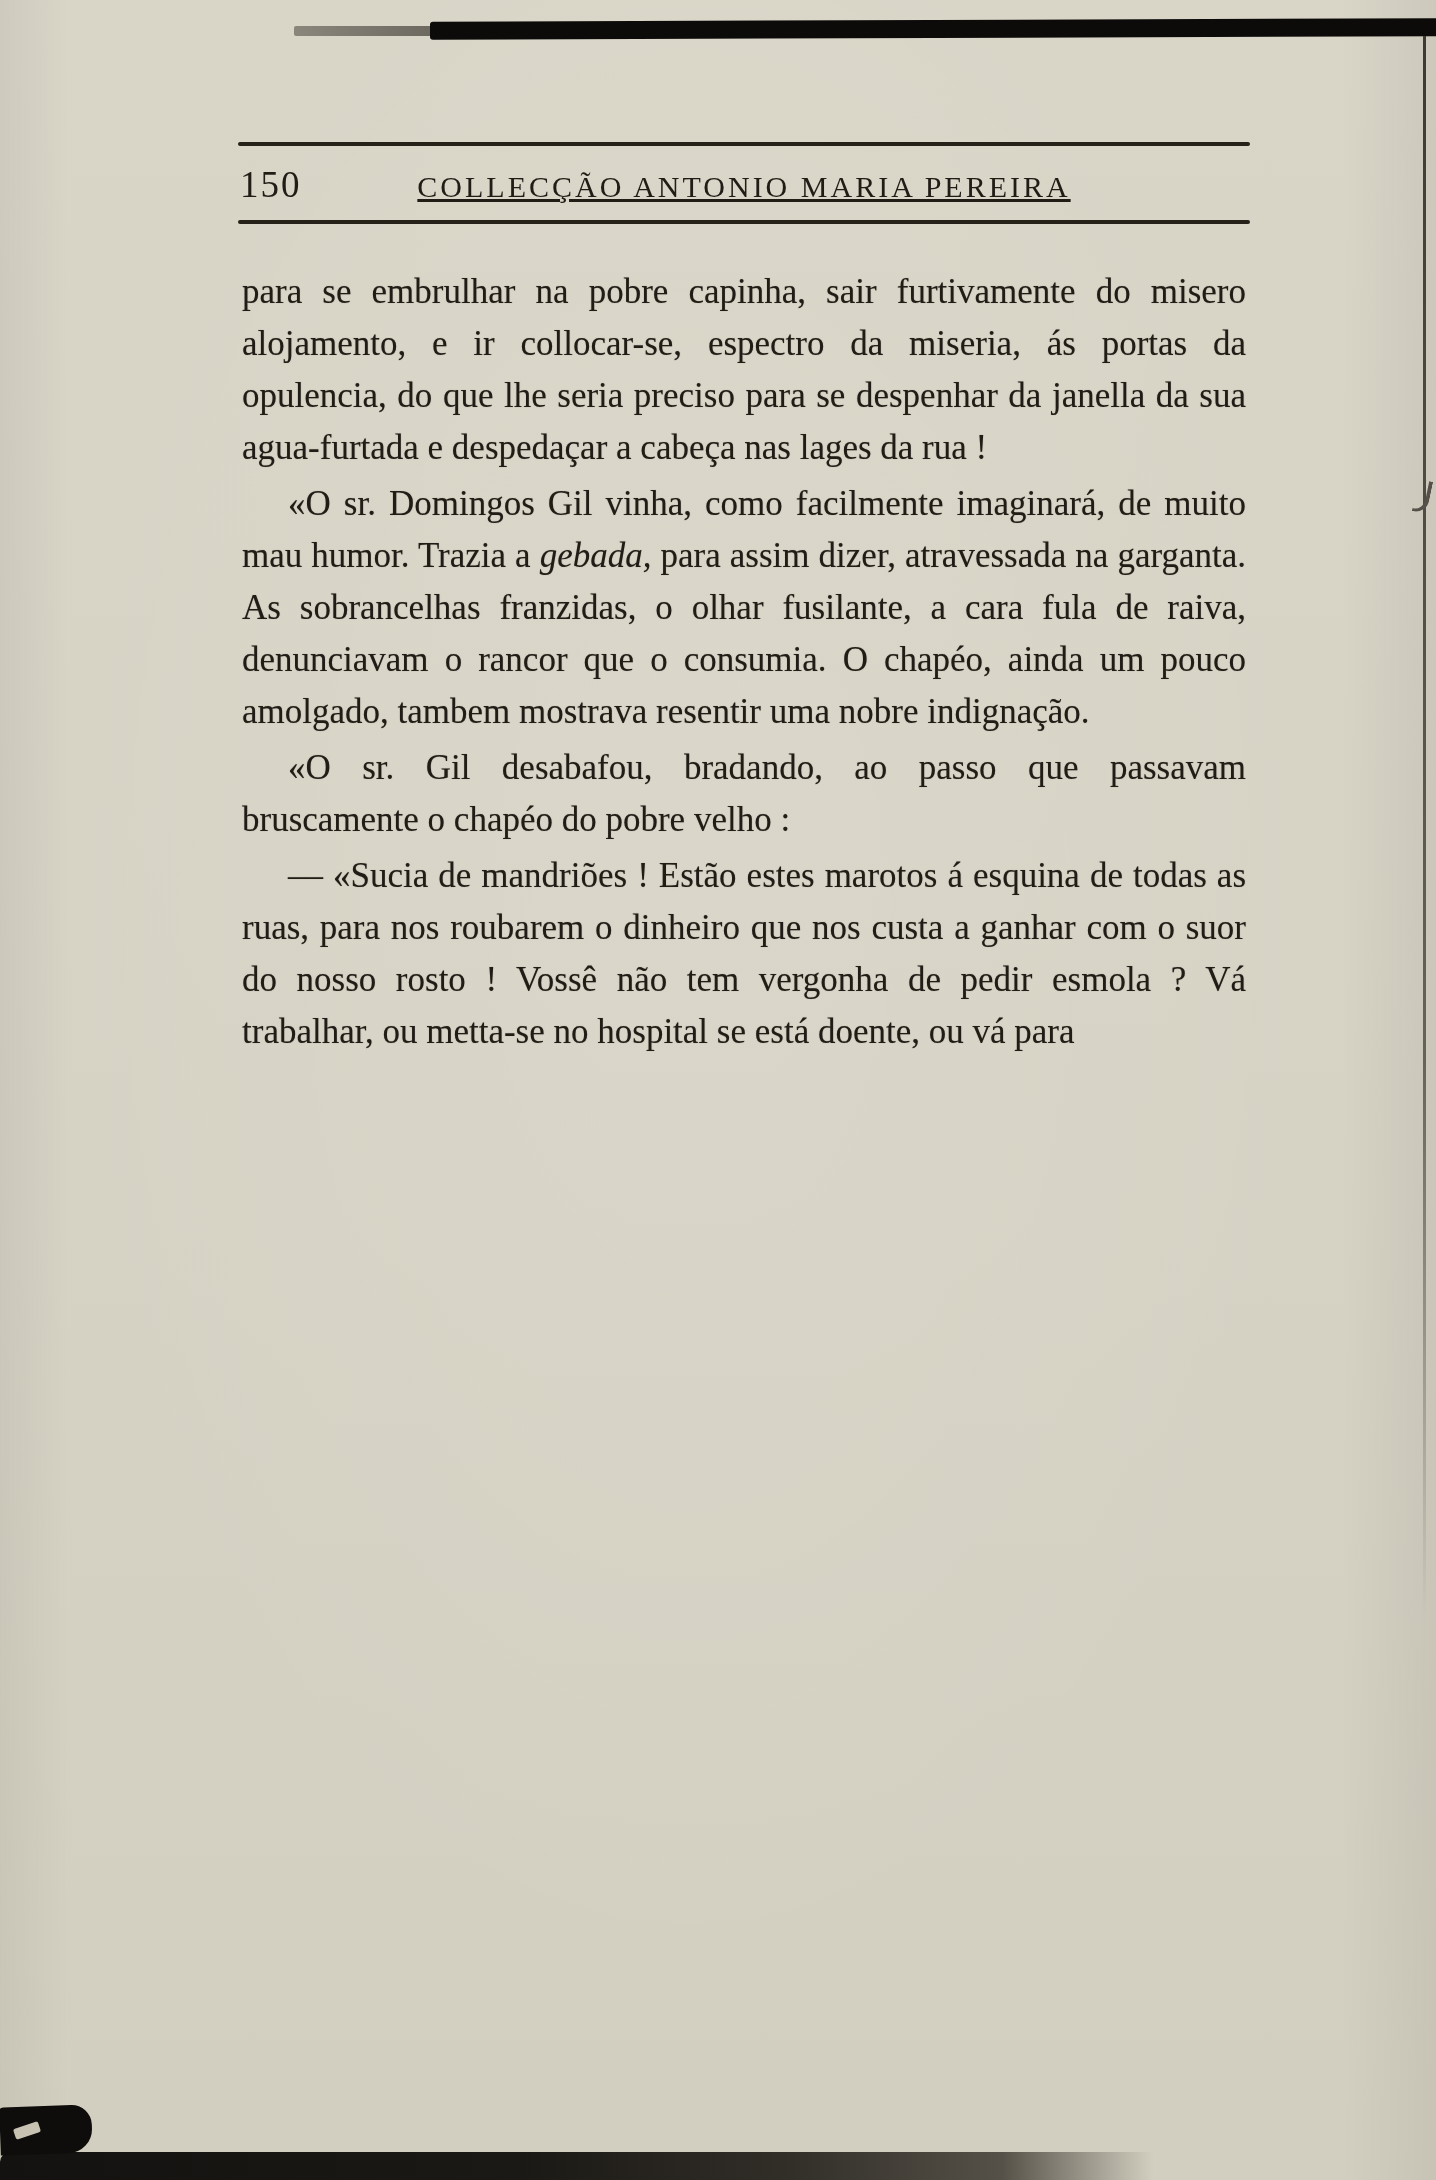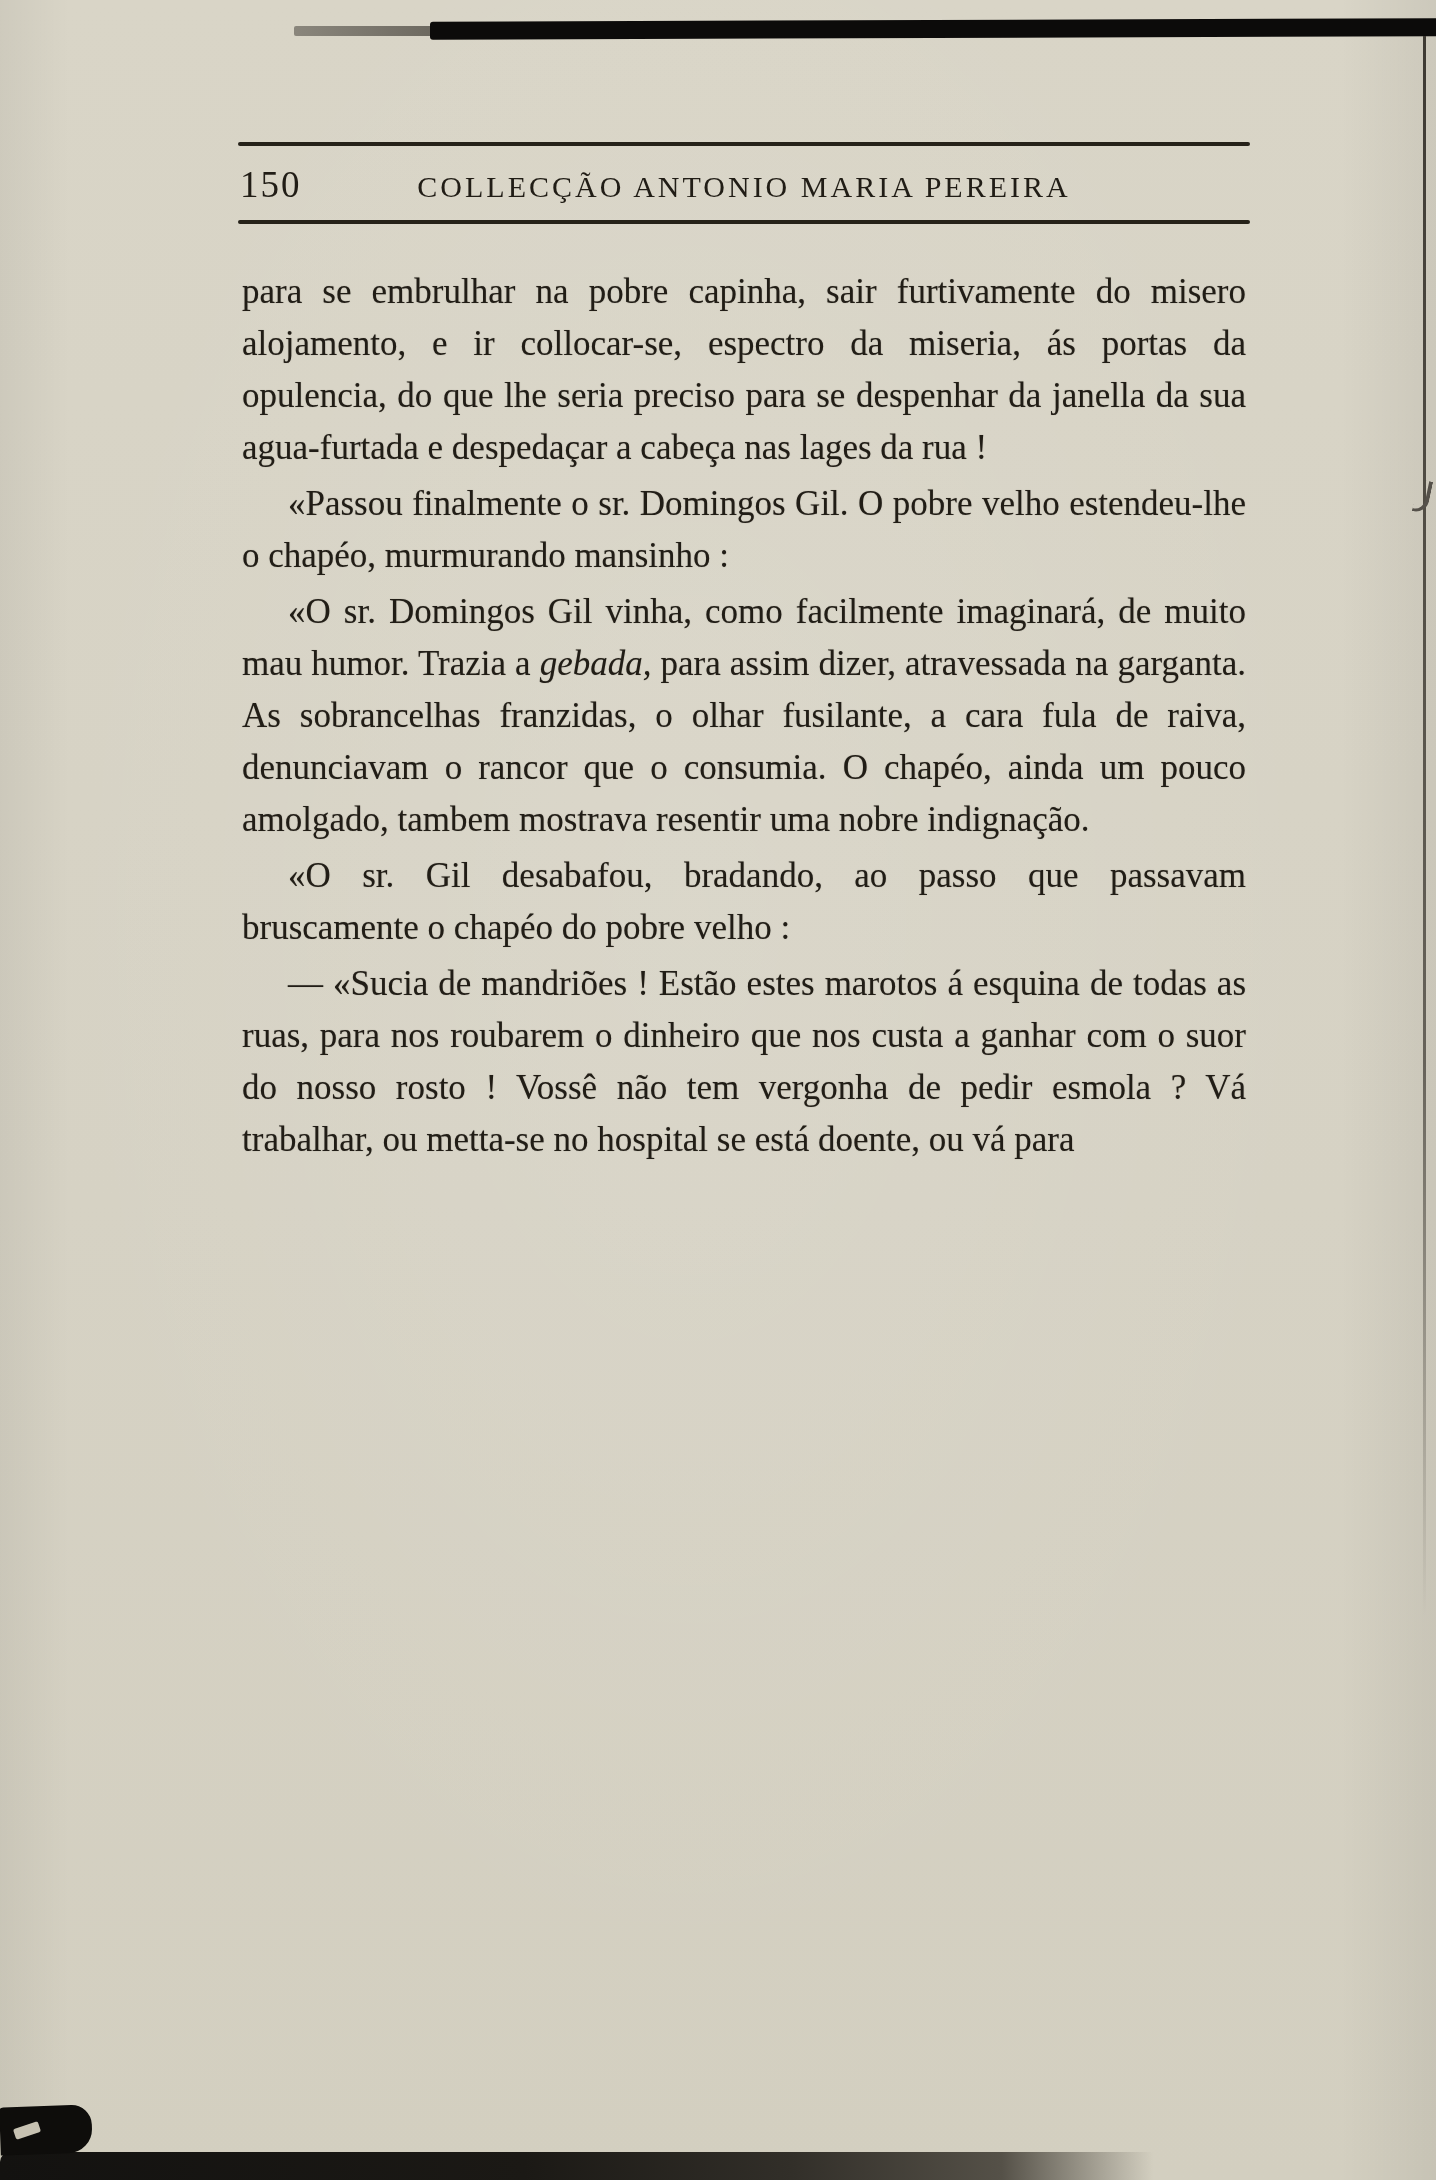--- a/index.html
+++ b/index.html
@@ -90,20 +90,21 @@
     letter-spacing: 2px;
     text-align: right;
   }
   .running-title {
     position: absolute;
     left: 0; right: 0; bottom: 16px;
     text-align: center;
     font-size: 30px;
     letter-spacing: 3px;
     white-space: nowrap;
+    text-decoration: underline;
   }
   .text-body {
     margin-top: 42px;
     font-size: 35px;
     line-height: 52px;
     text-align: justify;
     text-shadow: 0 0 1px rgba(33,29,22,0.35);
   }
   .para { margin: 4px; }
   .para.indent { text-indent: 46px; }
@@ -129,20 +130,19 @@
     <div class="header-row">
       <span class="page-number">150</span>
       <span class="running-title">COLLECÇÃO ANTONIO MARIA PEREIRA</span>
     </div>
 
     <div class="rule"></div>
 
     <div class="text-body">
 
     <p class="para"><span>para se embrulhar na pobre capinha, sair furtivamente do misero alojamento, e ir collocar-se, espectro da miseria, ás portas da opulencia, do que lhe seria preciso para se despenhar da janella da sua agua-furtada e despedaçar a cabeça nas lages da rua !</span></p>
-        <p class="para indent"><span>«Passou finalmente o sr. Domingos Gil. O pobre velho estendeu-lhe o chapéo, murmurando mansinho :</span></p>
         <p class="para indent"><span>«O sr. Domingos Gil vinha, como facilmente imaginará, de muito mau humor. Trazia a </span><span class="italic">gebada,</span><span> para assim dizer, atravessada na garganta. As sobrancelhas franzidas, o olhar fusilante, a cara fula de raiva, denunciavam o rancor que o consumia. O chapéo, ainda um pouco amolgado, tambem mostrava resentir uma nobre indignação.</span></p>
         <p class="para indent"><span>«O sr. Gil desabafou, bradando, ao passo que passavam bruscamente o chapéo do pobre velho :</span></p>
         <p class="para indent"><span>— «Sucia de mandriões ! Estão estes marotos á esquina de todas as ruas, para nos roubarem o dinheiro que nos custa a ganhar com o suor do nosso rosto ! Vossê não tem vergonha de pedir esmola ? Vá trabalhar, ou metta-se no hospital se está doente, ou vá para</span></p>
       </div>
 
   </div>
 </div>
 
 </body></html>

